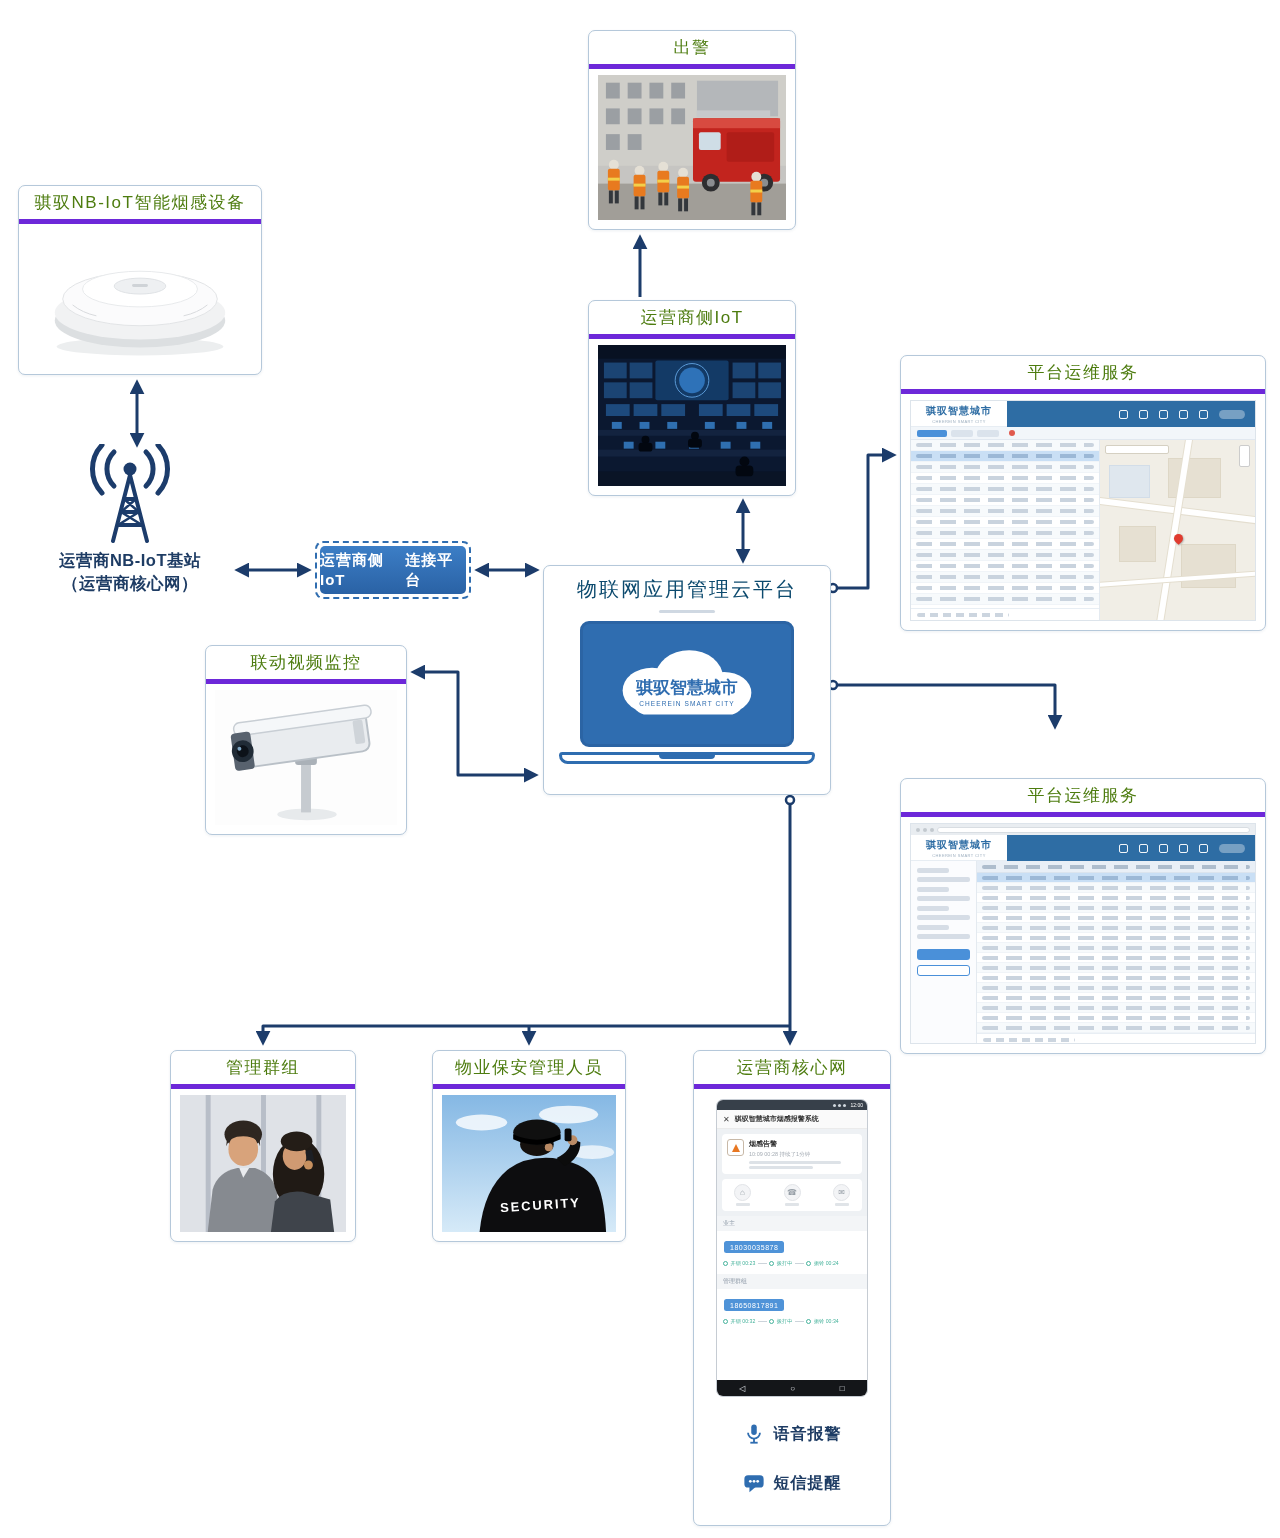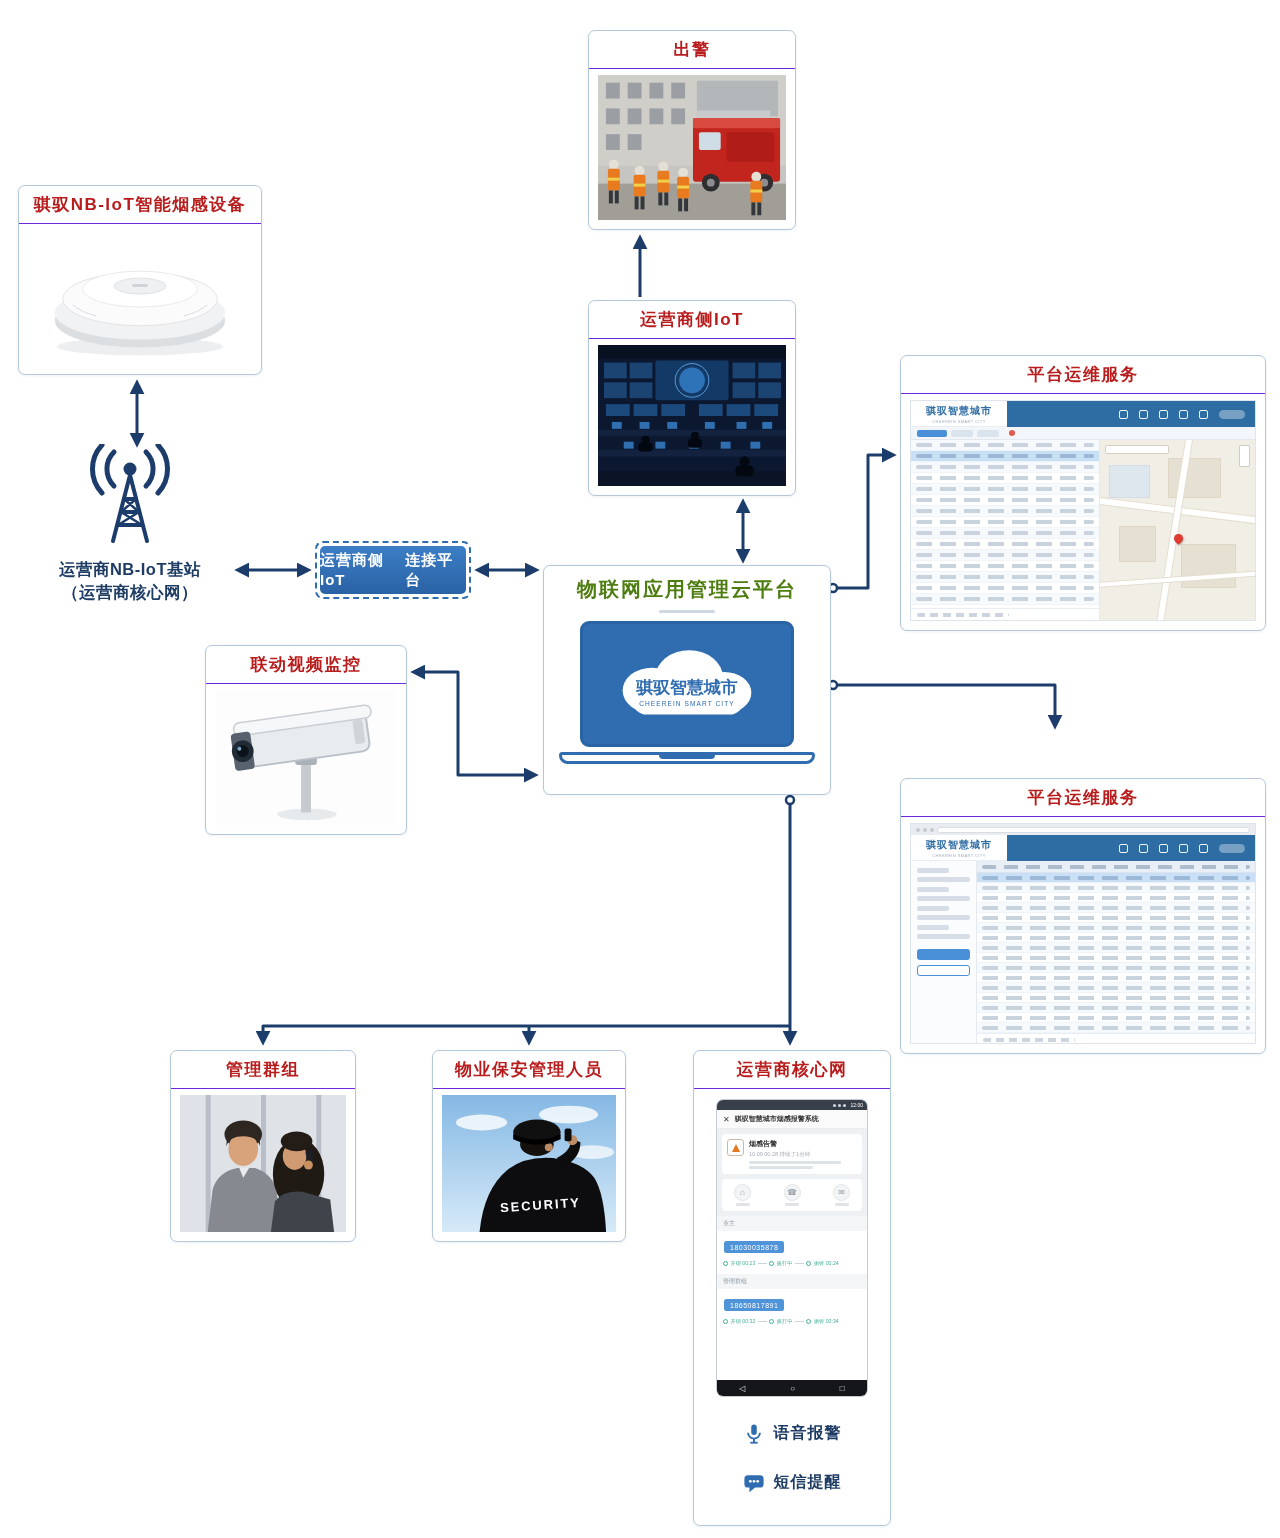--- a/index.html
+++ b/index.html
@@ -1,41 +1,41 @@
 <!DOCTYPE html>
 <html><head>
 <meta charset="utf-8">
 <style>
 *{box-sizing:border-box;margin:0;padding:0}
 html,body{background:#fff}
 body{font-family:"Liberation Sans","DejaVu Sans",sans-serif}
 #canvas{position:relative;width:1280px;height:1538px;background:#fff;overflow:hidden}
 .wires{position:absolute;left:0;top:0;z-index:0;pointer-events:none}
 .node{position:absolute;background:#fff;border:1px solid #b5c8da;border-radius:7px;z-index:1;box-shadow:0 1px 3px rgba(30,60,100,.08)}
-.nh{height:38px;display:flex;align-items:center;justify-content:center;font-size:17px;font-weight:700;color:#b91c1c;border-bottom:1px solid #6d28d9;letter-spacing:1.5px}
+.nh{height:38px;display:flex;align-items:center;justify-content:center;font-size:17px;font-weight:400;color:#4d7c0f;border-bottom:5px solid #6d28d9;letter-spacing:1.5px}
 .nb{position:absolute;left:9px;right:9px;top:44px;bottom:9px;display:flex;align-items:center;justify-content:center;overflow:hidden}
 .nb>svg{display:block}
 #n-smoke{left:18px;top:185px;width:244px;height:190px}
 #n-dispatch{left:588px;top:30px;width:208px;height:200px}
 #n-fire{left:588px;top:300px;width:208px;height:196px}
 #n-video{left:205px;top:645px;width:202px;height:190px}
 #n-monitor{left:900px;top:355px;width:366px;height:276px}
 #n-ops{left:900px;top:778px;width:366px;height:276px}
 #n-family{left:170px;top:1050px;width:186px;height:192px}
 #n-security{left:432px;top:1050px;width:194px;height:192px}
 #n-wechat{left:693px;top:1050px;width:198px;height:476px}
 
 #n-bs{position:absolute;left:20px;top:444px;width:220px;z-index:1;display:flex;flex-direction:column;align-items:center}
-.bs-label{margin-top:14px;text-align:center;font-size:16.5px;font-weight:700;color:#1e3c64;line-height:1.4;letter-spacing:.5px}
+.bs-label{margin-top:5px;text-align:center;font-size:16.5px;font-weight:700;color:#1e3c64;line-height:1.4;letter-spacing:.5px}
 
 #n-iot{position:absolute;left:315px;top:541px;width:156px;height:58px;z-index:1;border:2px dashed #2f6db0;border-radius:8px;background:#fff;padding:3px}
 .iot-inner{height:100%;border-radius:5px;background:linear-gradient(#3c7ec6,#2a62a5);color:#fff;font-size:15px;font-weight:700;display:flex;flex-direction:row;align-items:center;justify-content:center;line-height:1.35;letter-spacing:1px}
 
 #n-cloud{left:543px;top:565px;width:288px;height:230px}
-.cloud-title{margin-top:10px;text-align:center;font-size:20px;font-weight:700;color:#4d7c0f;letter-spacing:2px}
+.cloud-title{margin-top:10px;text-align:center;font-size:20px;font-weight:400;color:#0c4a6e;letter-spacing:2px}
 .cloud-divider{width:56px;height:3px;background:#cfd8e2;border-radius:2px;margin:7px auto 8px}
 .lap-screen{width:214px;height:126px;margin:0 auto;background:#2f6db0;border:3px solid #2b64a4;border-radius:9px;display:flex;align-items:center;justify-content:center}
 .lap-base{width:256px;height:12px;margin:5px auto 0;background:#fff;border:3px solid #2f6db0;border-radius:4px 4px 10px 10px;position:relative}
 .lap-notch{position:absolute;left:50%;top:0;transform:translateX(-50%);width:56px;height:4px;background:#2f6db0;border-radius:0 0 4px 4px}
 
 .shot{width:100%;height:100%;background:#fff;border:1px solid #dde4eb;display:flex;flex-direction:column;overflow:hidden}
 .browser{height:11px;background:#e9edf1;display:flex;align-items:center;gap:3px;padding:0 5px;flex:0 0 auto}
 .bdot{width:4px;height:4px;border-radius:50%;background:#c3c9cf}
 .bpill{flex:1;height:6px;background:#fff;border:1px solid #d8dde2;border-radius:3px}
 .shot-top{height:26px;display:flex;flex:0 0 auto}
@@ -97,21 +97,21 @@
 .cbtn-w{display:flex;flex-direction:column;align-items:center;gap:2px}
 .cbtn{width:17px;height:17px;border-radius:50%;background:#f3f4f6;border:1px solid #e2e4e8;display:flex;align-items:center;justify-content:center;font-size:8px;color:#98a0a8}
 .cbtn-bar{width:14px;height:2.5px;background:#e0e4e8;border-radius:1px}
 .ph-low{flex:1;background:#fff;padding:0 6px;min-height:0}
 .sect{font-size:6px;color:#8b97a5;background:#f3f5f7;margin:0 -6px 5px;padding:3px 6px}
 .chip{display:inline-block;background:#4f93d8;color:#fff;font-size:7px;padding:2.5px 6px;border-radius:2.5px;letter-spacing:.5px;margin-left:1px}
 .tl{display:flex;align-items:center;gap:2.5px;margin:6px 0 7px;color:#45b29b;font-size:5.2px;white-space:nowrap}
 .tl .dot{width:5px;height:5px;border:1px solid #45b29b;border-radius:50%;flex:0 0 auto}
 .tl .dash{width:9px;border-top:1px solid #ccd4db;flex:0 0 auto}
 .ph-nav{height:16px;background:#141619;display:flex;align-items:center;justify-content:space-around;color:#dfe3e7;font-size:8px;flex:0 0 auto}
-.feat{display:flex;align-items:flex-start;gap:9px;margin-top:26px}
+.feat{display:flex;align-items:center;gap:9px;margin-top:26px}
 .feat + .feat{margin-top:27px}
 .feat-tx{font-size:16px;font-weight:600;color:#1e3c64;letter-spacing:1px}
 </style>
 </head>
 <body>
 
 <div id="canvas">
 
   <svg class="wires" width="1280" height="1538" viewBox="0 0 1280 1538">
     <defs>

